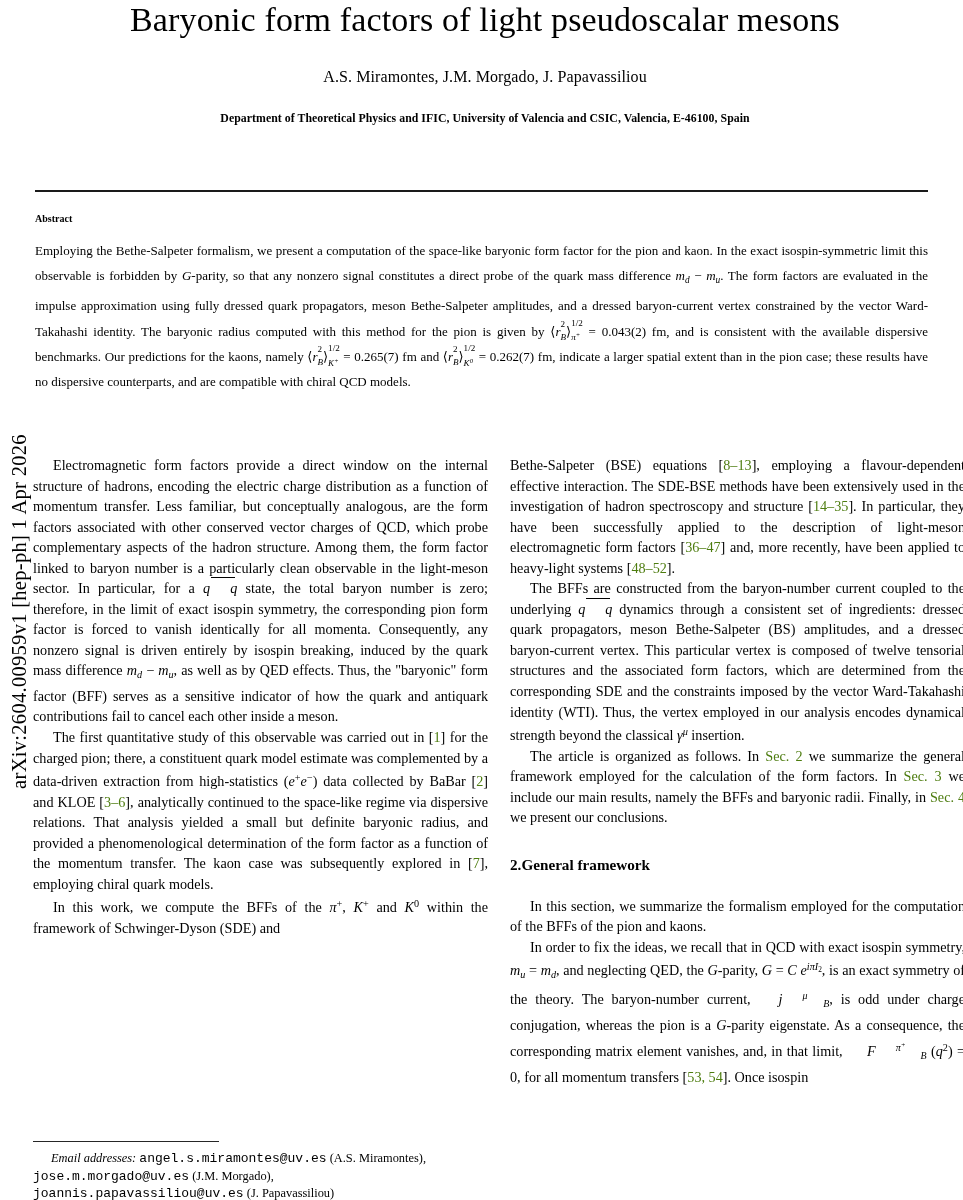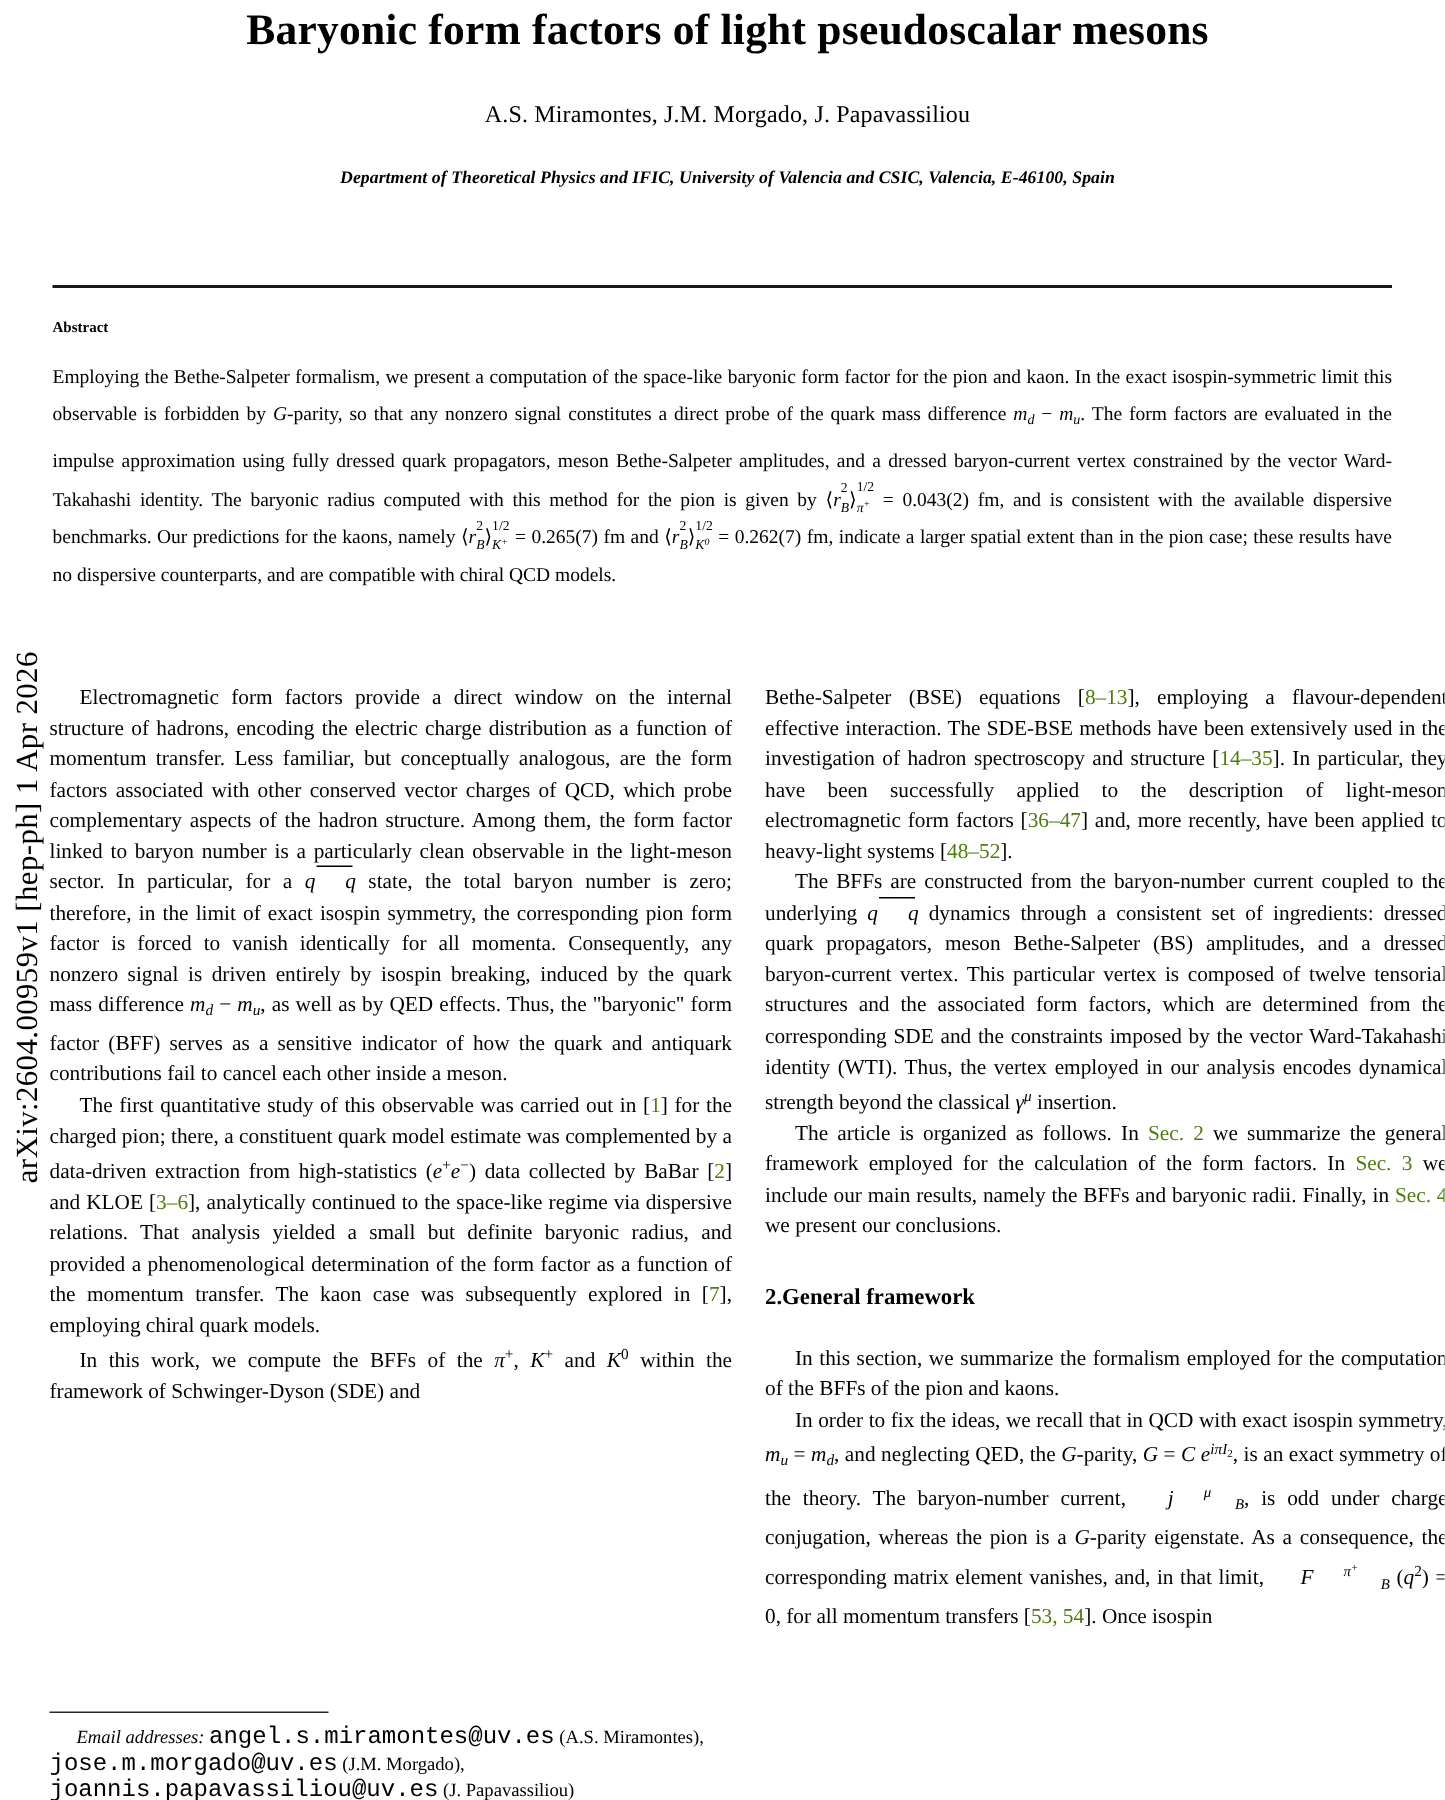--- a/index.html
+++ b/index.html
@@ -39,34 +39,33 @@
 
   
   .title-block {
     position: absolute;
     left: 35px;
     top: 0px;
     width: 900px;
     text-align: center;
   }
   .paper-title {
-    font-size: 29px;
+    font-size: 34px;
     line-height: 30px;
     margin: 5px 0 0 0;
-    font-weight: bold;
+    font-weight: normal;
     letter-spacing: 0.15px;
   }
   .authors {
     font-size: 16px;
     margin-top: 33px;
     letter-spacing: 0.1px;
   }
   .affiliation {
     font-size: 11.8px;
-    font-style: italic;
     font-weight: bold;
     margin-top: 25px;
     letter-spacing: 0.05px;
     text-align: center;
   }
 
   
   .rule-top {
     position: absolute;
     left: 35px;
@@ -230,21 +229,21 @@
     width: 455px;
     font-size: 12.4px;
     line-height: 17.6px;
   }
   .footnote .lead {
     font-style: italic;
     margin-left: 18px;
   }
   .mono {
     font-family: "Liberation Mono", "DejaVu Sans Mono", monospace;
-    font-size: 16px;
+    font-size: 13px;
   }
 </style>
 </head>
 <body>
 
 <div class="page">
 
   <div class="arxiv-stamp">arXiv:2604.00959v1  [hep-ph]  1 Apr 2026</div>
 
   <div class="title-block">

